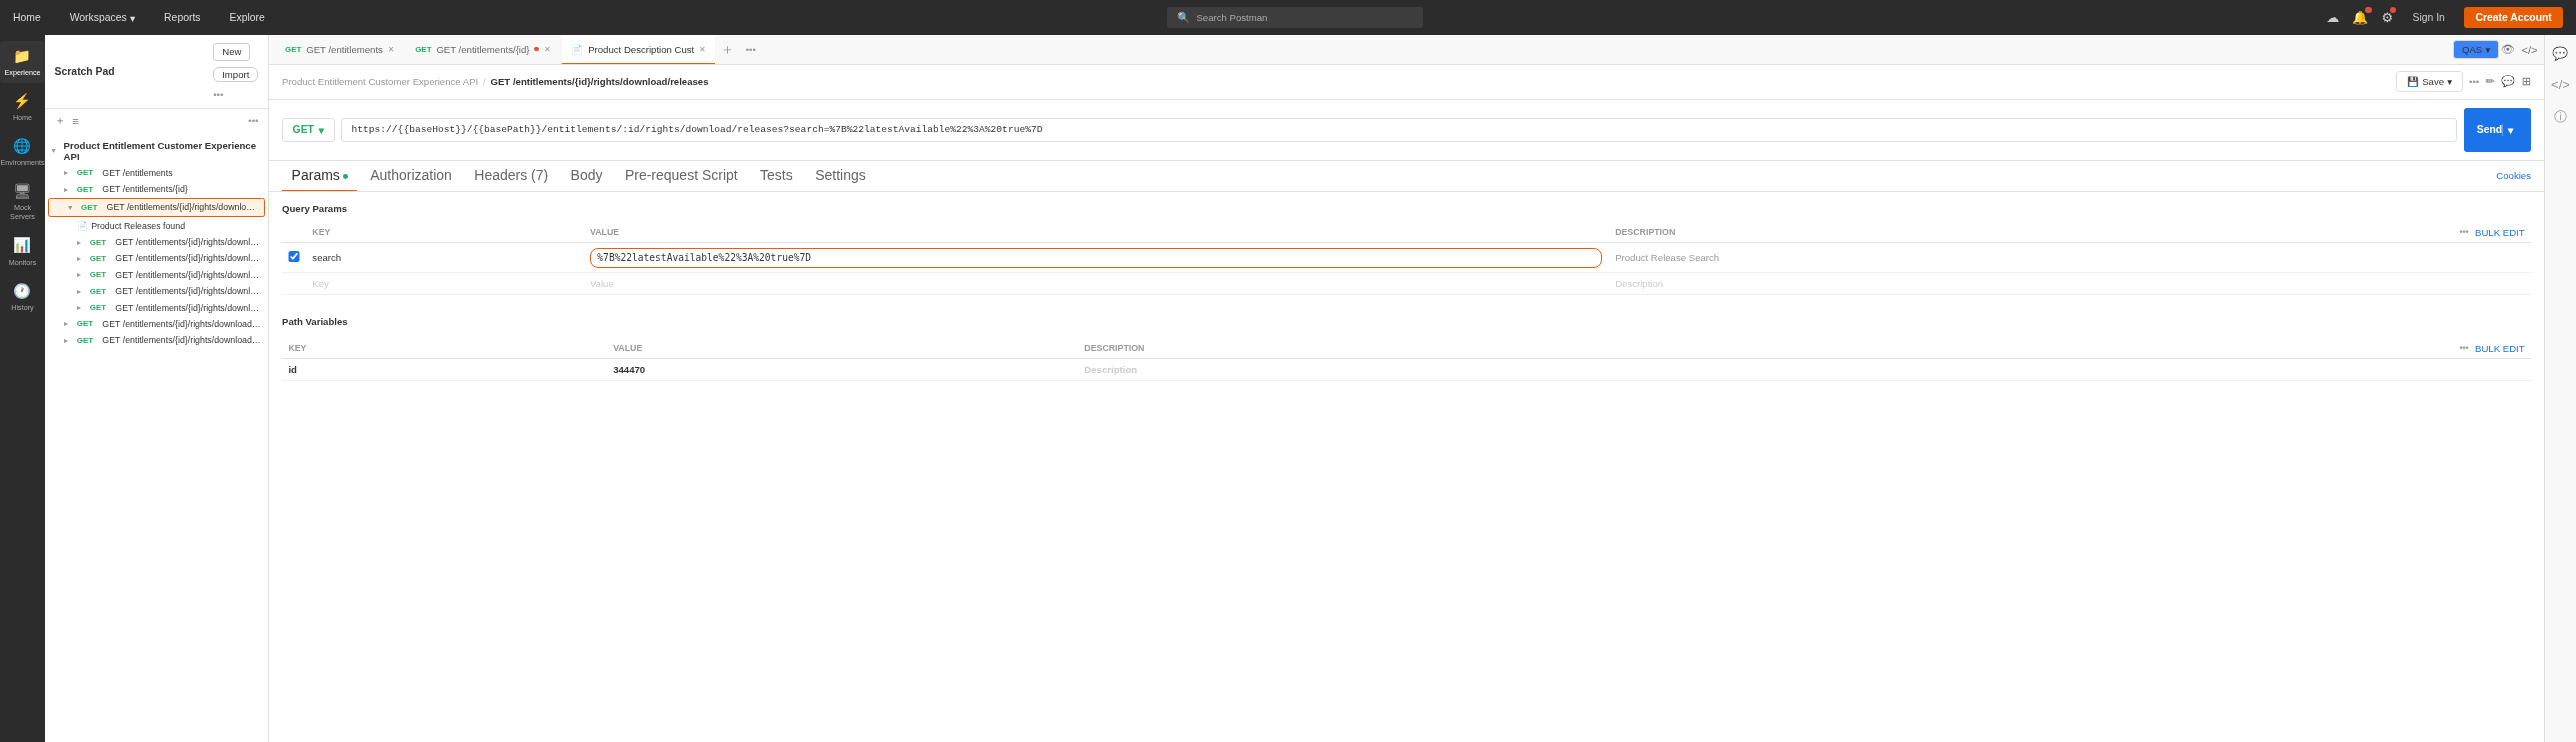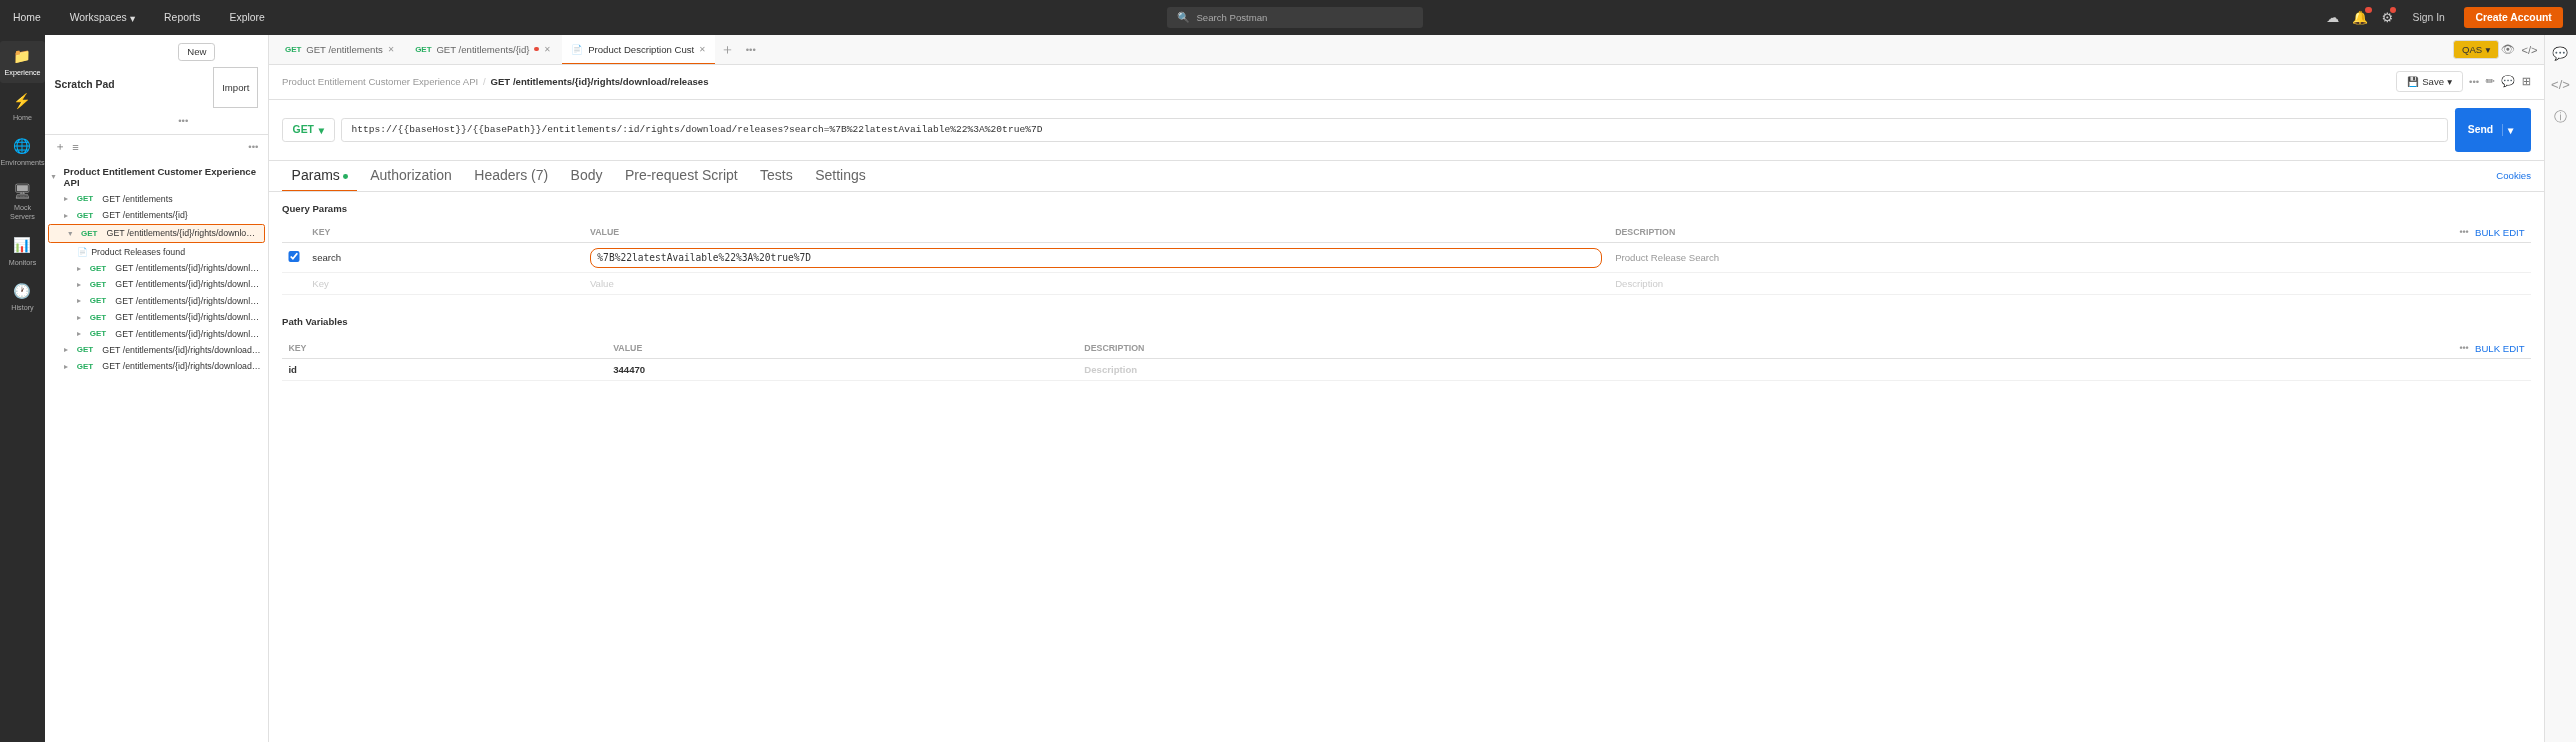--- a/index.html
+++ b/index.html
@@ -54,22 +54,22 @@
       display: flex; align-items: center; justify-content: space-between;
       padding: 8px 9.6px; border-bottom: 0.8px solid #e0e0e0;
     }
     .panel-title { font-size: 10.4px; font-weight: 600; color: #333; }
     .panel-actions { display: flex; gap: 6.4px; align-items: flex-start; flex-direction: column; }
     .btn-new {
       background: #fff; border: 0.8px solid #ccc; border-radius: 3.2px;
       padding: 2.4px 8px; font-size: 9.6px; cursor: pointer; color: #333;
     }
     .btn-import {
-      background: #fff; border: 0.8px solid #ccc; border-radius: 0;
-      padding: 14px 8px; font-size: 9.6px; cursor: pointer; color: #333; margin-left: 35px;
+      background: #fff; border: 0.8px solid #ccc; border-radius: 6px;
+      padding: 1px 8px; font-size: 9.6px; cursor: pointer; color: #333;
     }
     .panel-toolbar {
       display: flex; align-items: center; justify-content: space-between;
       padding: 4.8px 9.6px;
     }
     .toolbar-left { display: flex; gap: 6.4px; align-items: center; }
     .toolbar-icon { color: #777; font-size: 11.2px; cursor: pointer; }
 
     
     .tree-container { flex: 1; overflow-y: auto; padding: 3.2px 0; }
@@ -103,21 +103,21 @@
       font-size: 9.6px; color: #666; white-space: nowrap;
     }
     .tab.active { border-bottom-color: #e85d04; color: #333; background: #fff; }
     .tab .tab-dot { width: 4.8px; height: 4.8px; border-radius: 50%; background: #e74c3c; }
     .tab .close-icon { color: #999; font-size: 8px; }
     .tab-add-btn { font-size: 14.4px; color: #999; cursor: pointer; padding: 0 3.2px; }
     .tabs-spacer { flex: 1; }
     .env-selector {
       display: flex; align-items: center; gap: 3.2px; padding: 3.2px 8px;
       border: 0.8px solid #ddd; border-radius: 3.2px; cursor: pointer; font-size: 9.6px;
-      background: #eab308; color: #333;
+      background: #3b82f6; color: #333;
     }
     .tabs-right-icons { display: flex; gap: 6.4px; align-items: center; color: #777; }
     .tabs-right-icon { cursor: pointer; font-size: 11.2px; }
 
     
     .request-header {
       display: flex; align-items: center; justify-content: space-between;
       padding: 6.4px 13px; border-bottom: 0.8px solid #e0e0e0;
     }
     .breadcrumb { font-size: 9.6px; color: #999; display: flex; align-items: center; gap: 4.8px; }
@@ -139,21 +139,21 @@
     .method-selector {
       display: flex; align-items: center; gap: 4.8px; padding: 4.8px 9.6px;
       border: 0.8px solid #ddd; border-radius: 3.2px; cursor: pointer;
       font-weight: 700; color: #27ae60; font-size: 10.4px; background: #fff;
     }
     .url-input {
       flex: 1; border: 0.8px solid #ddd; border-radius: 3.2px; padding: 5.6px 9.6px;
       font-size: 9.6px; color: #333; font-family: 'Courier New', monospace;
     }
     .send-btn {
-      display: flex; align-items: center; gap: 9px; background: #1a73e8;
+      display: flex; align-items: center; gap: 0; background: #1a73e8;
       color: #fff; border: none; border-radius: 3.2px; padding: 16px 13px;
       font-size: 10.4px; font-weight: 600; cursor: pointer;
     }
     .send-btn .send-dropdown { padding: 0 4.8px; border-left: 0.8px solid rgba(255,255,255,0.3); }
 
     
     .params-tabs {
       display: flex; align-items: center; border-bottom: 0.8px solid #e0e0e0;
       padding: 0 13px; gap: 3.2px;
     }

